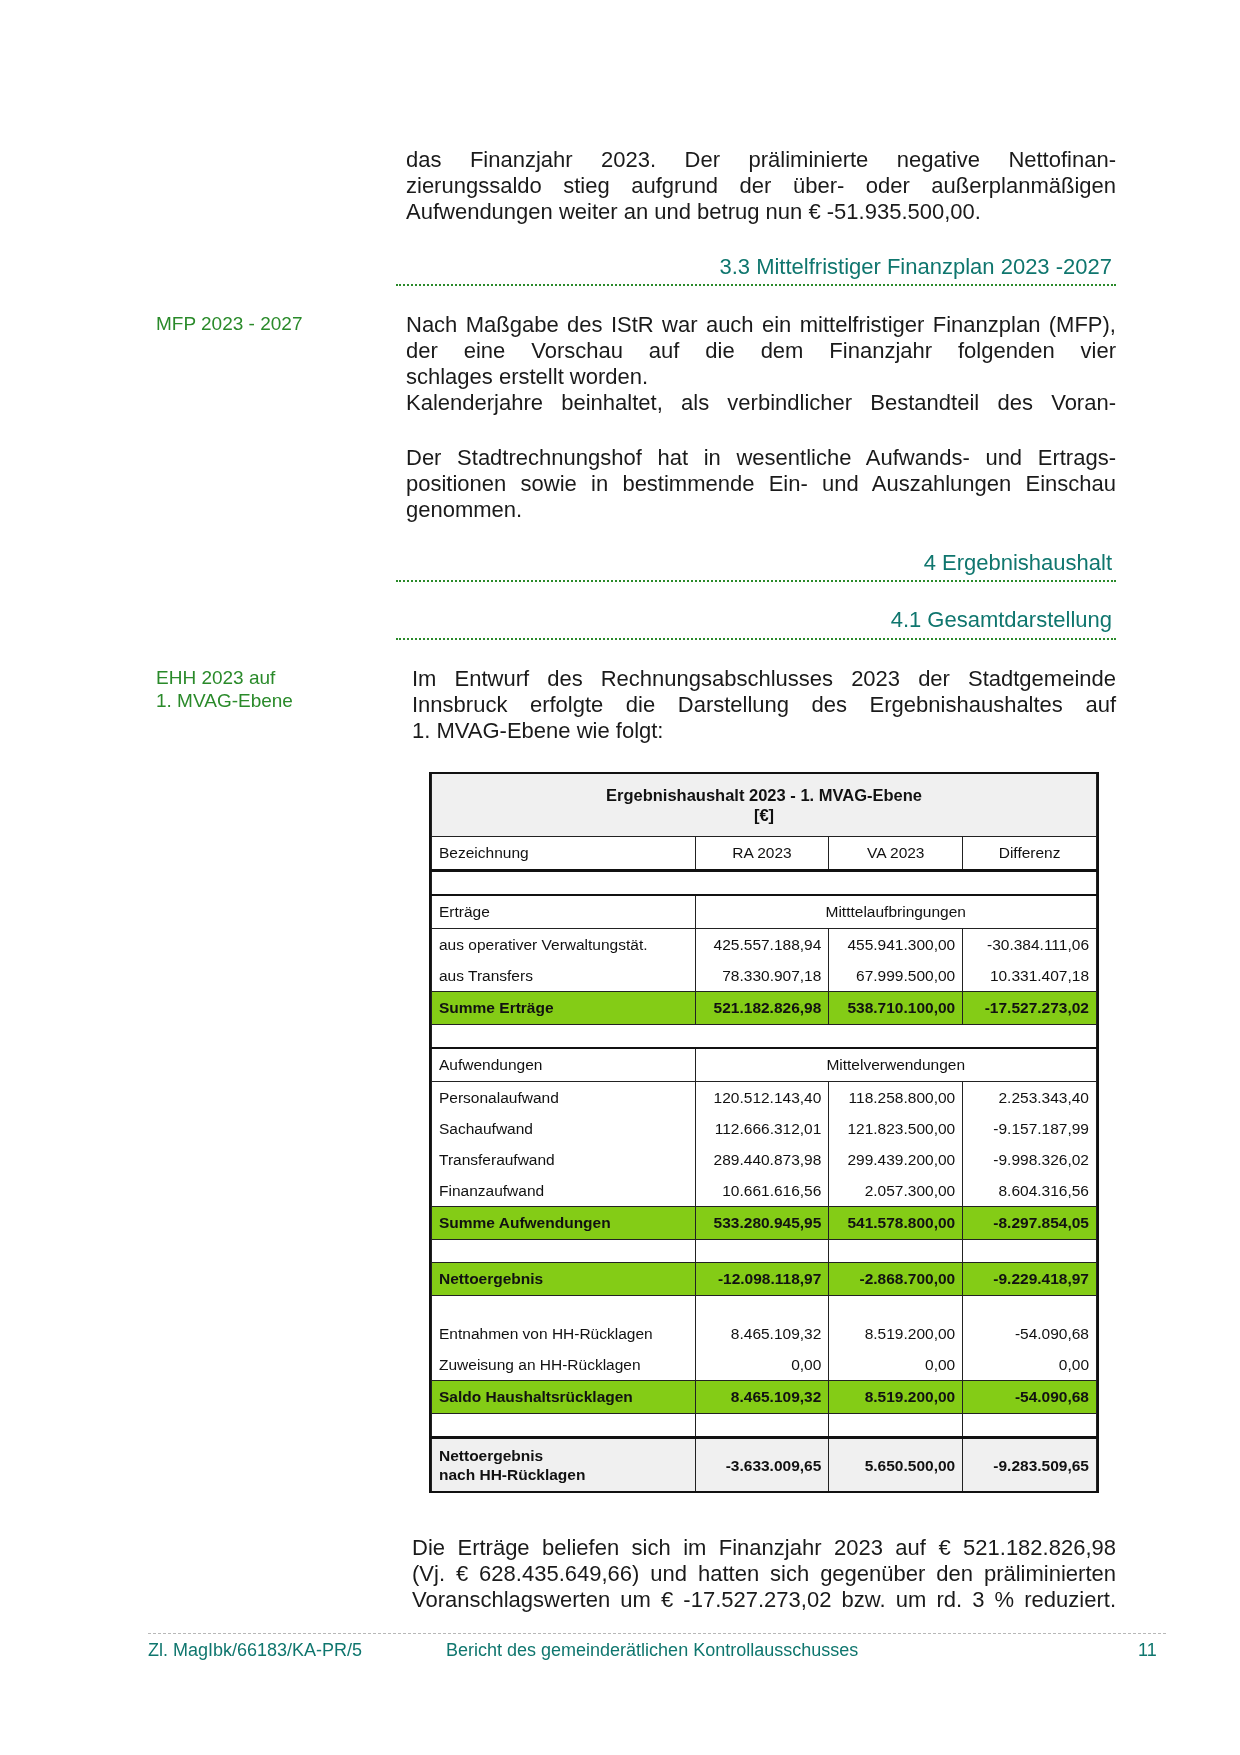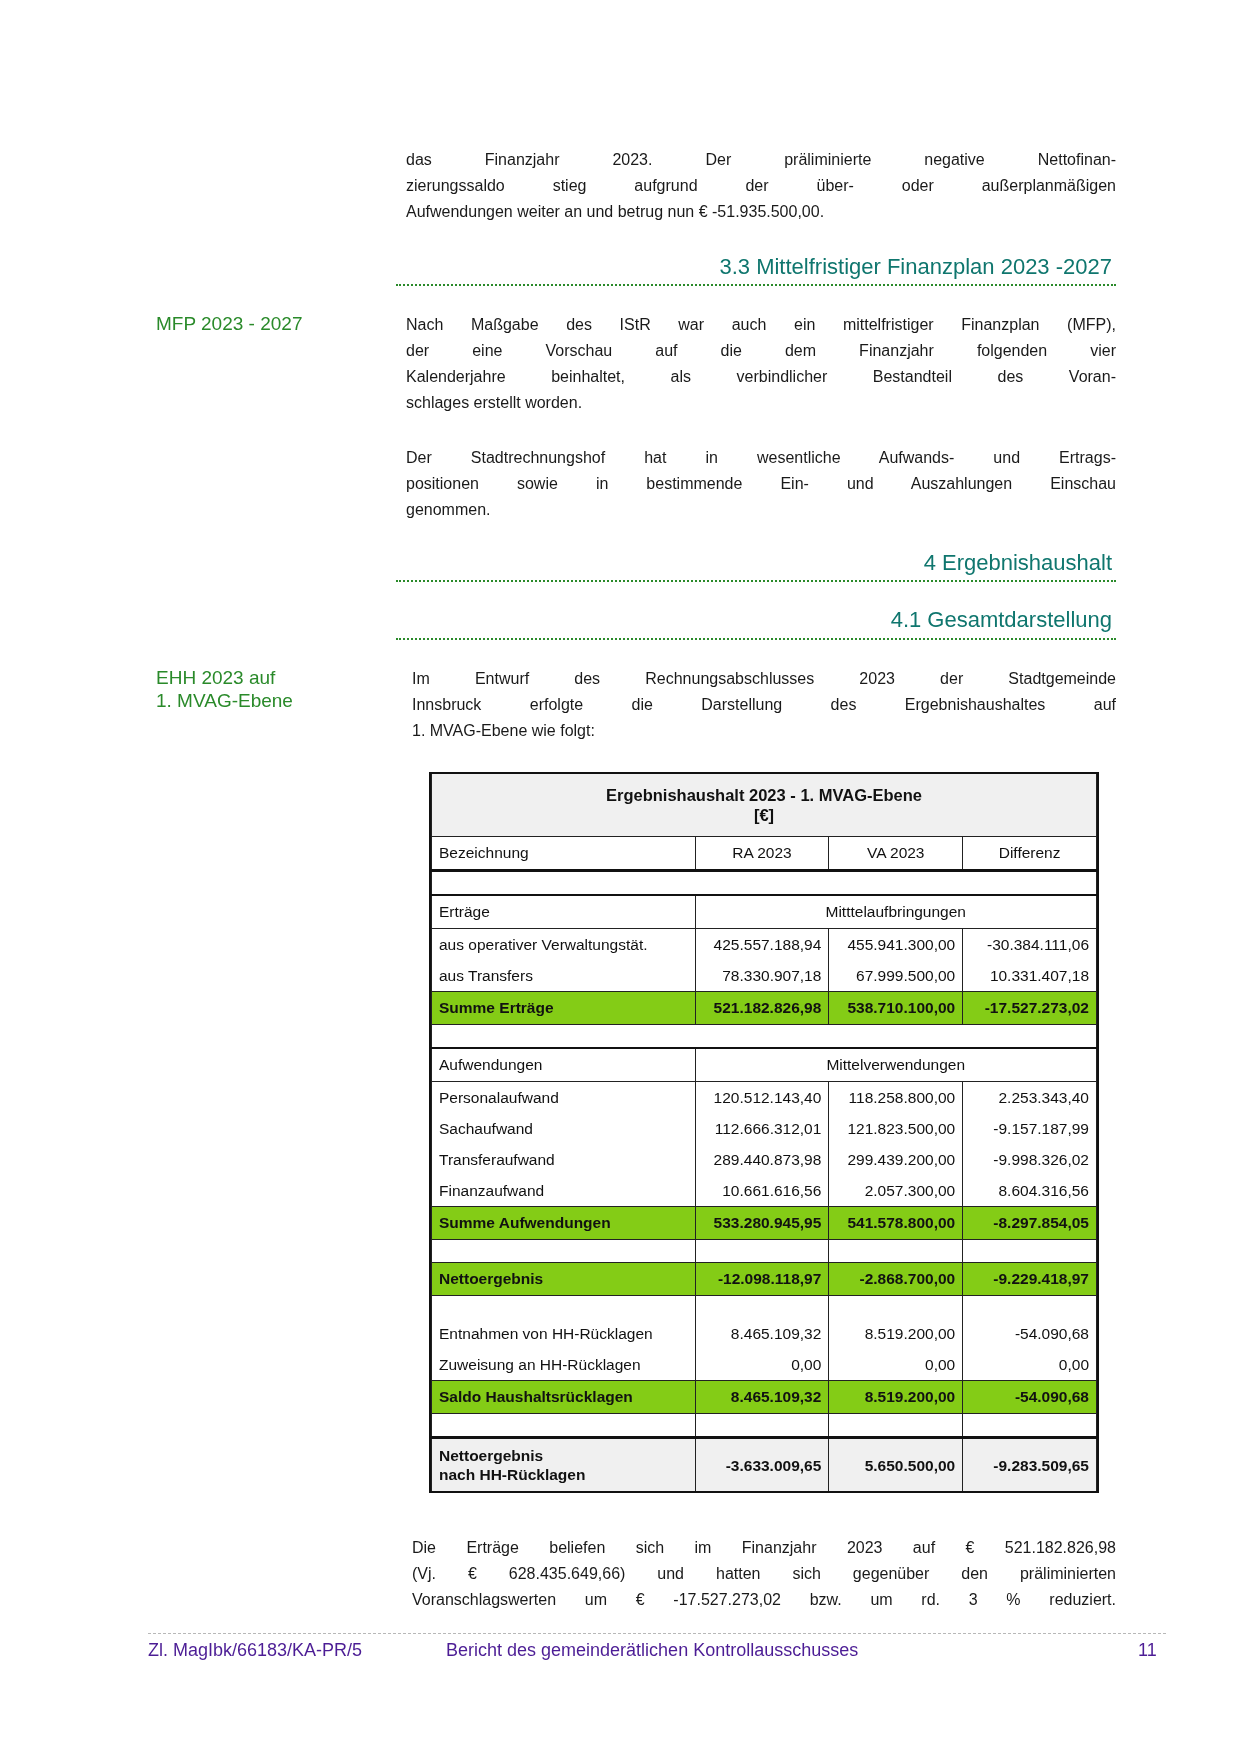--- a/index.html
+++ b/index.html
@@ -1,60 +1,60 @@
 <!DOCTYPE html>
 <html><head>
   <meta charset="utf-8">
   <style>
     html, body { margin: 0; padding: 0; background: #ffffff; }
     body { width: 1240px; height: 1755px; position: relative; overflow: hidden;
            font-family: "Liberation Sans", sans-serif; color: #1a1a1a; }
     .abs { position: absolute; }
-    .body-text { font-size: 16px; line-height: 26px; text-align: justify; text-align-last: left; }
+    .body-text { font-size: 22px; line-height: 26px; text-align: justify; text-align-last: left; }
     .body-text .ln { display: block; text-align: justify; text-align-last: justify; }
     .body-text .ln.last { text-align-last: left; }
     .side-label { font-size: 19px; line-height: 23px; color: #2a8a2a; }
     .heading { font-size: 22px; color: #0f766e; text-align: right; }
     .rule { height: 0; border-top: 2px dotted #2a8a2a; }
     table.fin { border-collapse: collapse; width: 100%; font-size: 15.5px; color: #111; }
     table.fin td { border-left: 1px solid #222; border-right: 1px solid #222; padding: 0 7px; height: 31px; white-space: nowrap; }
     table.fin td.num { text-align: right; }
     table.fin td.ctr { text-align: center; }
     table.fin tr.title td { background: #f0f0f0; text-align: center; font-weight: bold; font-size: 16.5px; line-height: 20px; height: 62px; border-bottom: 1px solid #222; }
     table.fin tr.colhead td { border-bottom: 3px solid #111; height: 32px; }
     table.fin tr.colhead td:first-child { text-align: left; }
     table.fin tr.gap td { height: 22px; }
     table.fin tr.gap.span td { border-left: 1px solid #222; border-right: 1px solid #222; }
     table.fin tr.secthead td { border-top: 2px solid #111; border-bottom: 1px solid #222; height: 32px; }
     table.fin tr.sum td { background: #84cc16; font-weight: bold; border-top: 1px solid #222; border-bottom: 1px solid #222; height: 32px; }
     table.fin tr.gapcols td { height: 22px; border-bottom: 1px solid #222; }
     table.fin tr.bigsum td { background: #f0f0f0; font-weight: bold; border-top: 3px solid #111; height: 52px; line-height: 19px; }
     .tbl-wrap { border: 2px solid #111; }
     .footer-rule { border-top: 1.5px dashed #b8b8b8; height: 0; }
-    .footer-text { font-size: 18px; color: #4c1d95; text-align: center; }
+    .footer-text { font-size: 18px; color: #0f766e; text-align: center; }
   </style>
 </head>
 <body>
 
 <div class="abs body-text" style="left:406px; top:147px; width:710px;">
   <span class="ln">das Finanzjahr 2023. Der präliminierte negative Nettofinan-</span>
   <span class="ln">zierungssaldo stieg aufgrund der über- oder außerplanmäßigen</span>
   <span class="ln last">Aufwendungen weiter an und betrug nun € -51.935.500,00.</span>
 </div>
 
 <div class="abs heading" style="left:396px; top:254px; width:716px;">3.3  Mittelfristiger Finanzplan 2023 -2027</div>
 <div class="abs rule" style="left:396px; top:284px; width:720px;"></div>
 
 <div class="abs side-label" style="left:156px; top:312px;">MFP 2023 - 2027</div>
 
 <div class="abs body-text" style="left:406px; top:312px; width:710px;">
   <span class="ln">Nach Maßgabe des IStR war auch ein mittelfristiger Finanzplan (MFP),</span>
   <span class="ln">der eine Vorschau auf die dem Finanzjahr folgenden vier</span>
+  <span class="ln last">schlages erstellt worden.</span>
   <span class="ln">Kalenderjahre beinhaltet, als verbindlicher Bestandteil des Voran-</span>
-  <span class="ln last">schlages erstellt worden.</span>
 </div>
 
 <div class="abs body-text" style="left:406px; top:445px; width:710px;">
   <span class="ln">Der Stadtrechnungshof hat in wesentliche Aufwands- und Ertrags-</span>
   <span class="ln">positionen sowie in bestimmende Ein- und Auszahlungen Einschau</span>
   <span class="ln last">genommen.</span>
 </div>
 
 <div class="abs heading" style="left:396px; top:550px; width:716px;">4  Ergebnishaushalt</div>
 <div class="abs rule" style="left:396px; top:580px; width:720px;"></div>

